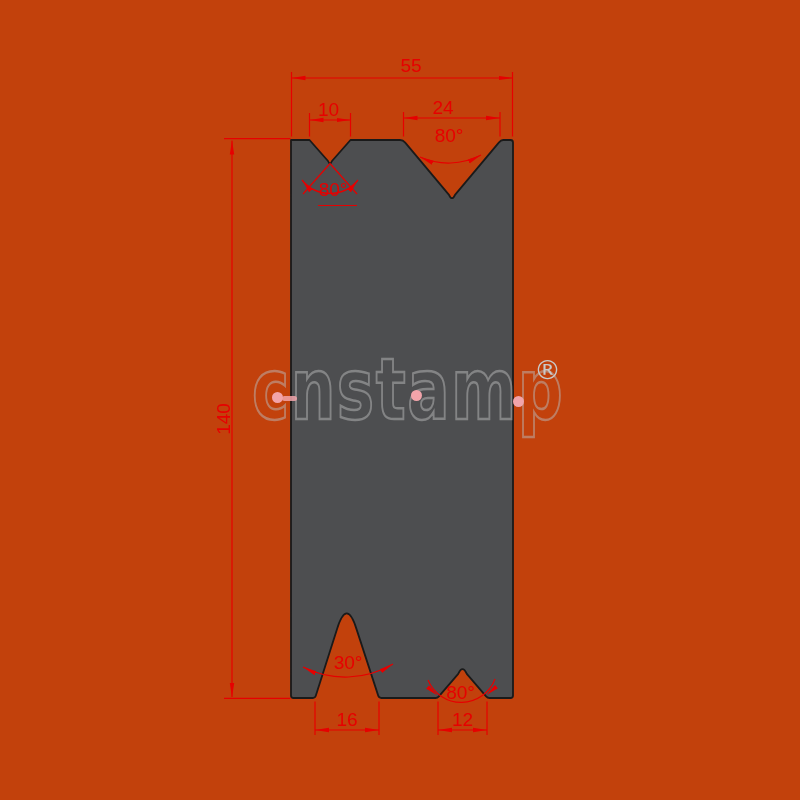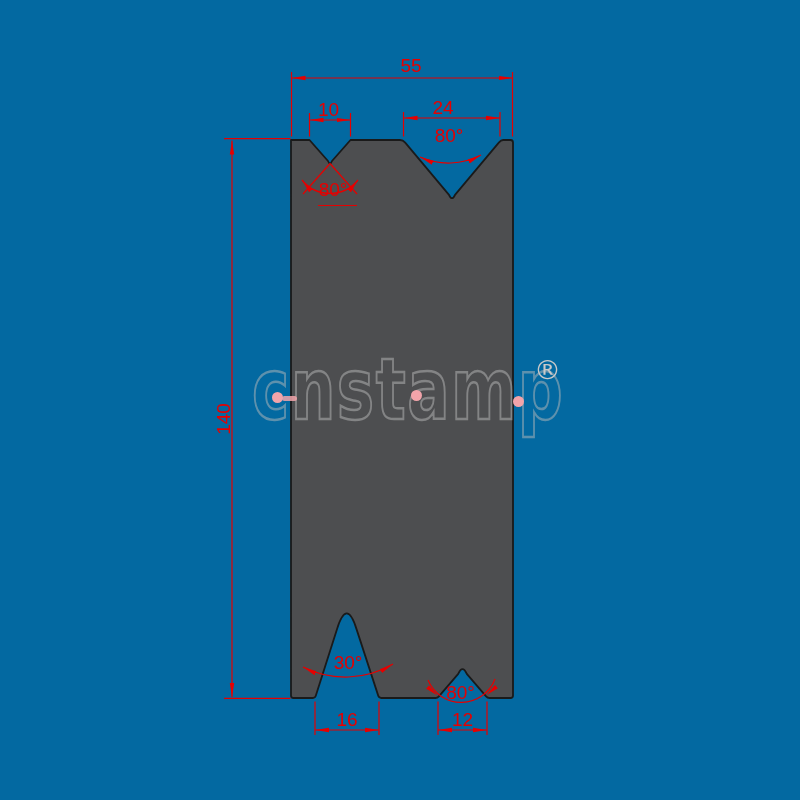--- a/index.html
+++ b/index.html
@@ -1,17 +1,17 @@
 <!DOCTYPE html>
 <html><head>
 <meta charset="utf-8">
 <style>
   html,body{margin:0;padding:0;background:#fff;}
   .canvas{
-    position:relative;width:800px;height:800px;background:#0369a1;overflow:hidden;
+    position:relative;width:800px;height:800px;background:#c2410c;overflow:hidden;
     font-family:"Liberation Sans",sans-serif;
   }
   .canvas svg{position:absolute;left:0;top:0;}
   .dim-text{
     font-family:"Liberation Sans",sans-serif;
     font-size:19px;
     fill:#e60000;
   }
   .wm{
     position:absolute;left:252px;top:346px;

